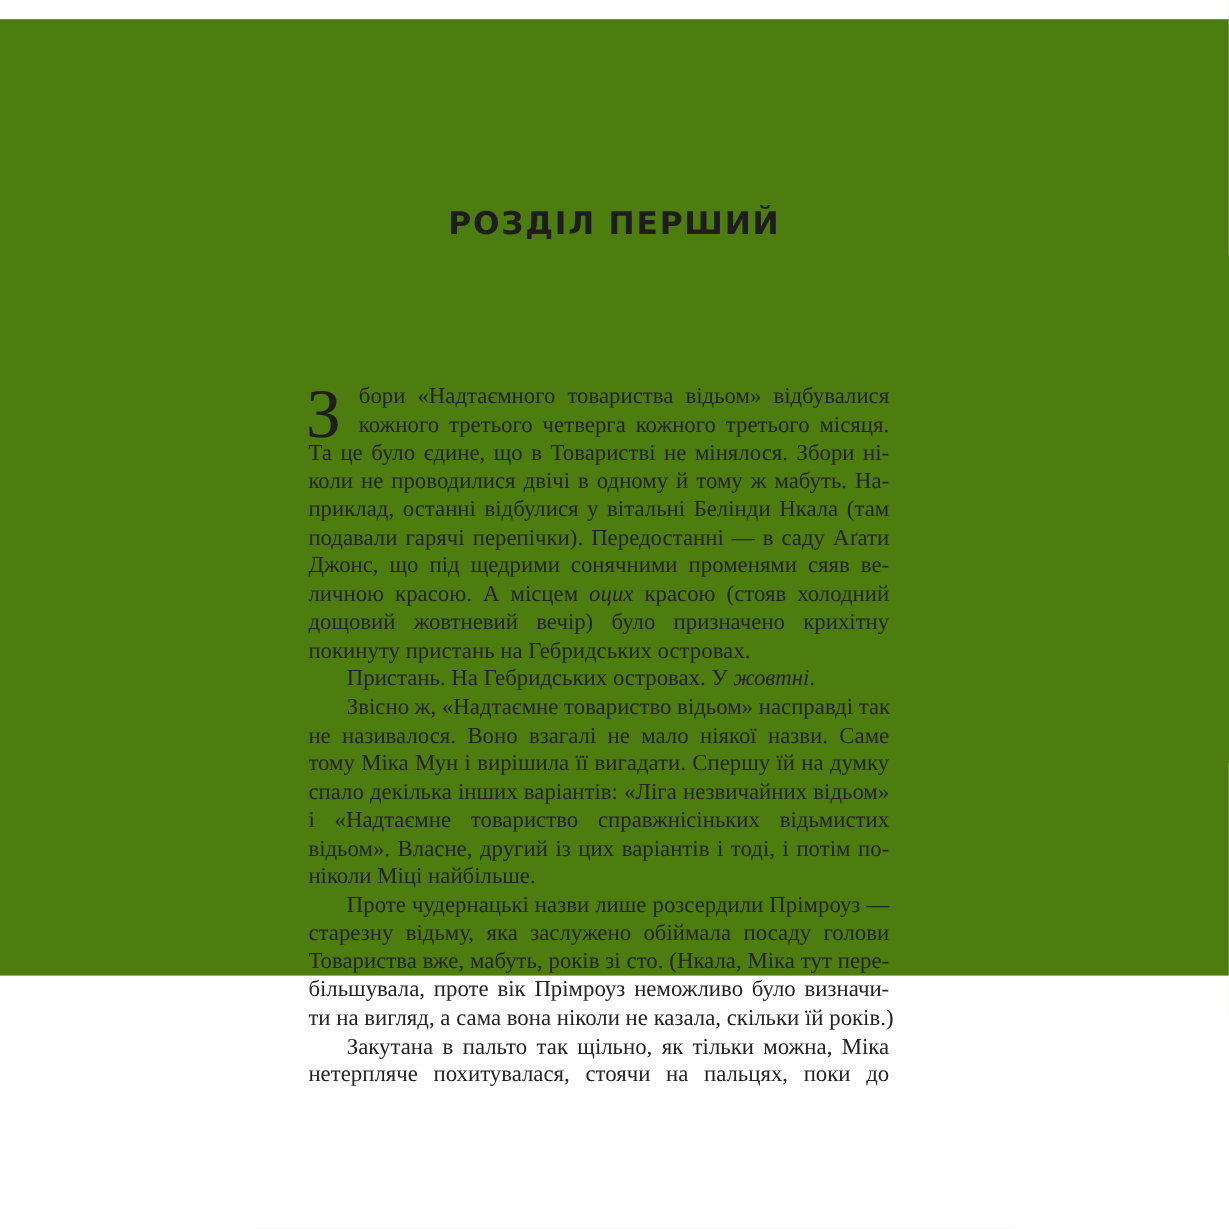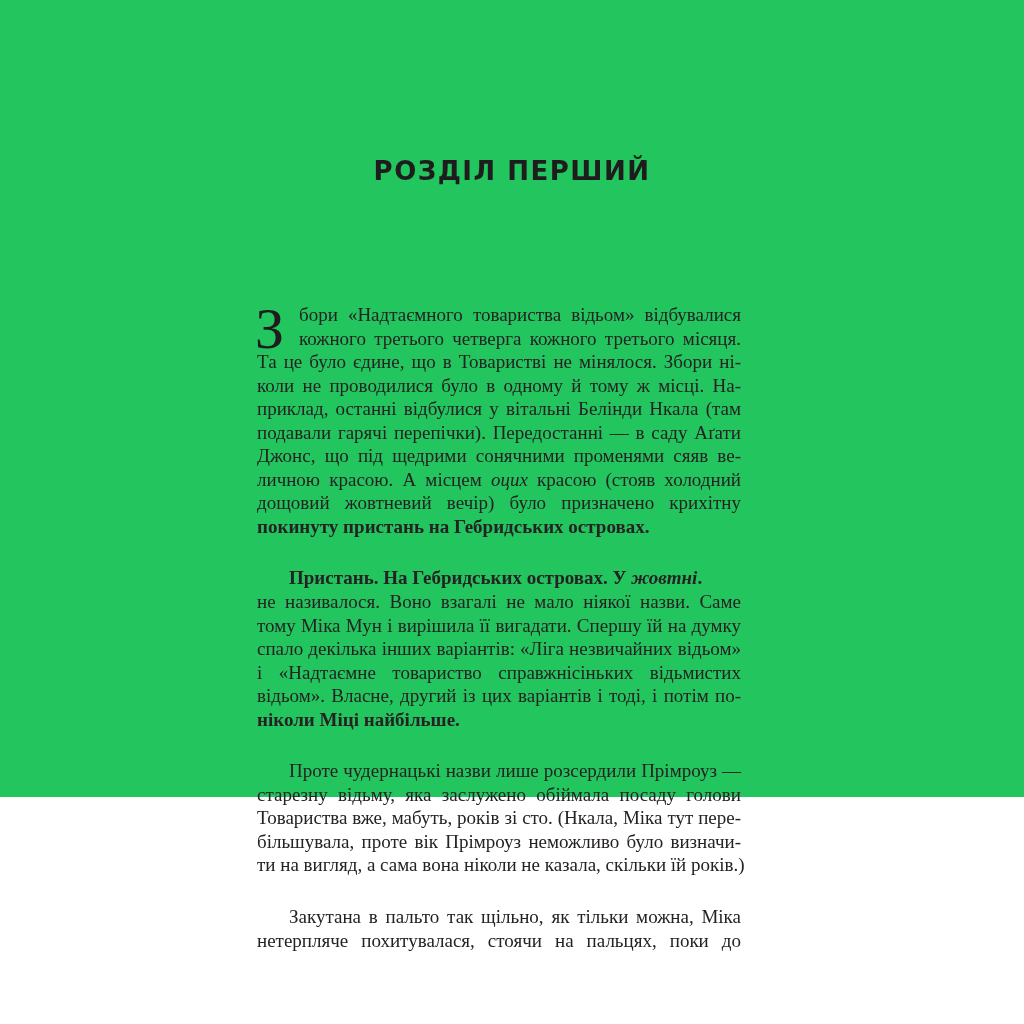--- a/index.html
+++ b/index.html
@@ -9,23 +9,23 @@
     }
     body {
       width: 1024px;
       height: 1024px;
       position: relative;
       overflow: hidden;
       color: #231f20;
     }
     .page {
       position: absolute;
-      left: 0; top: 0;
+      left: 0; top: 16px;
       width: 1024px; height: 797px;
-      background: #22c55e;
+      background: #4d7c0f;
     }
     .chapter-title {
       position: absolute;
       left: 0;
       width: 1024px;
       top: 156px;
       text-align: center;
       font-family: "DejaVu Sans", sans-serif;
       font-weight: bold;
       font-size: 26px;
@@ -44,25 +44,23 @@
     }
     .line {
       display: block;
       white-space: nowrap;
       text-align: justify;
       text-align-last: justify;
       height: 23.55px;
     }
     .line.last {
       text-align-last: left;
-      font-weight: bold;
     }
     .line.indent {
       padding-left: 32px;
-      margin-top: 28px;
     }
     .line.dropped {
       padding-left: 42px;
     }
     .drop-cap {
       position: absolute;
       left: -2px;
       top: 1px;
       font-family: "Liberation Serif", serif;
       font-size: 58px;
@@ -79,28 +77,29 @@
 <div class="page">
 
   <div class="chapter-title">РОЗДІЛ ПЕРШИЙ</div>
 
   <div class="body-text">
     <span class="drop-cap">З</span>
 
     <span class="line dropped">бори «Надтаємного товариства відьом» відбувалися</span>
     <span class="line dropped">кожного третього четверга кожного третього місяця.</span>
     <span class="line">Та це було єдине, що в Товаристві не мінялося. Збори ні-</span>
-    <span class="line">коли не проводилися було в одному й тому ж місці. На-</span>
+    <span class="line">коли не проводилися двічі в одному й тому ж мабуть. На-</span>
     <span class="line">приклад, останні відбулися у вітальні Белінди Нкала (там</span>
     <span class="line">подавали гарячі перепічки). Передостанні — в саду Аґати</span>
     <span class="line">Джонс, що під щедрими сонячними променями сяяв ве-</span>
     <span class="line"><span>личною красою. А місцем </span><em>оцих</em><span> красою (стояв холодний</span></span>
     <span class="line">дощовий жовтневий вечір) було призначено крихітну</span>
     <span class="line last">покинуту пристань на Гебридських островах.</span>
     <span class="line indent last"><span>Пристань. На Гебридських островах. У </span><em>жовтні</em><span>.</span></span>
+    <span class="line indent">Звісно ж, «Надтаємне товариство відьом» насправді так</span>
     <span class="line">не називалося. Воно взагалі не мало ніякої назви. Саме</span>
     <span class="line">тому Міка Мун і вирішила її вигадати. Спершу їй на думку</span>
     <span class="line">спало декілька інших варіантів: «Ліга незвичайних відьом»</span>
     <span class="line">і «Надтаємне товариство справжнісіньких відьмистих</span>
     <span class="line">відьом». Власне, другий із цих варіантів і тоді, і потім по-</span>
     <span class="line last">ніколи Міці найбільше.</span>
     <span class="line indent">Проте чудернацькі назви лише розсердили Прімроуз —</span>
     <span class="line">старезну відьму, яка заслужено обіймала посаду голови</span>
     <span class="line">Товариства вже, мабуть, років зі сто. (Нкала, Міка тут пере-</span>
     <span class="line">більшувала, проте вік Прімроуз неможливо було визначи-</span>

